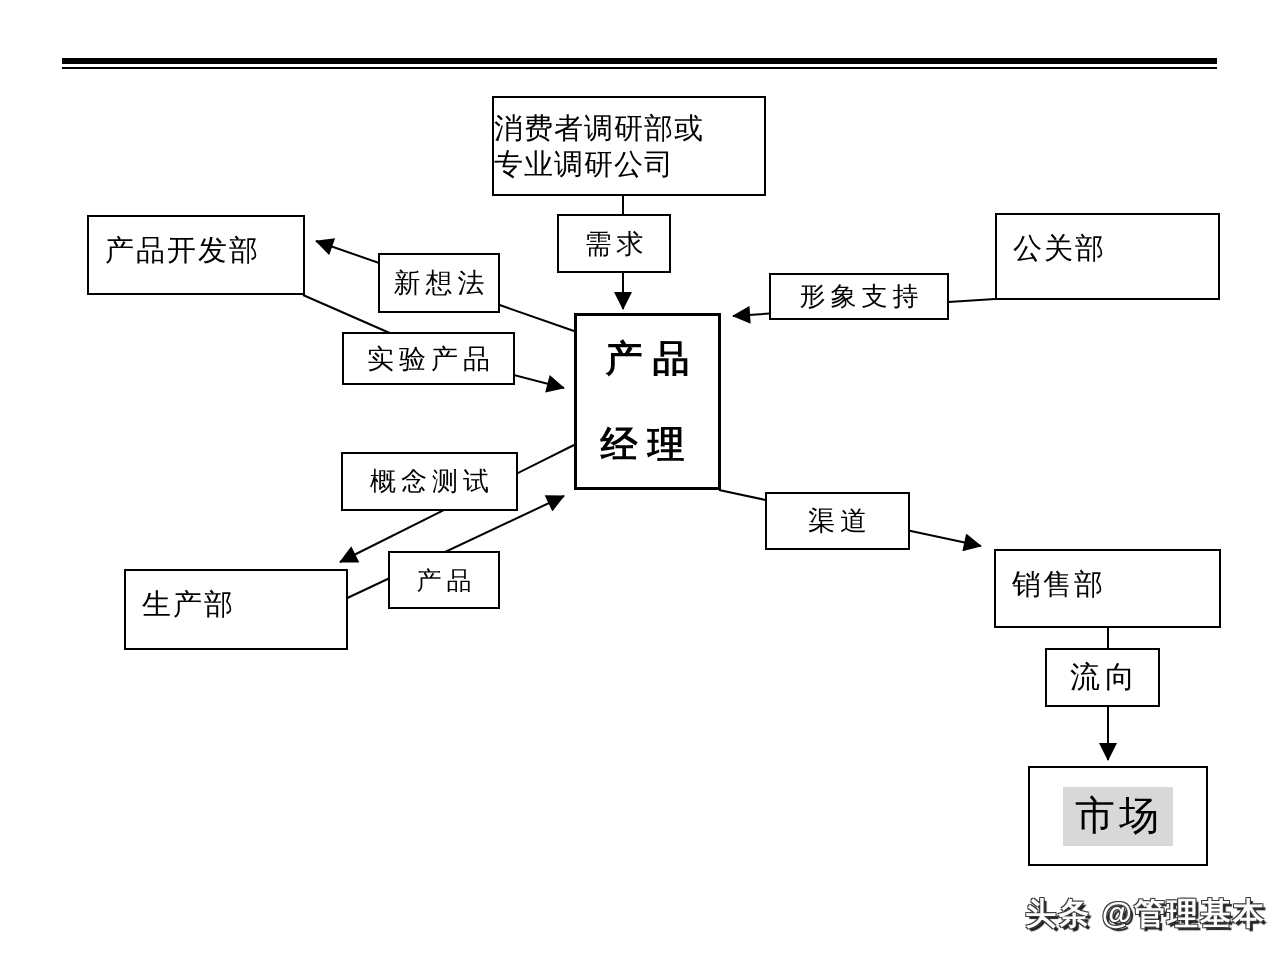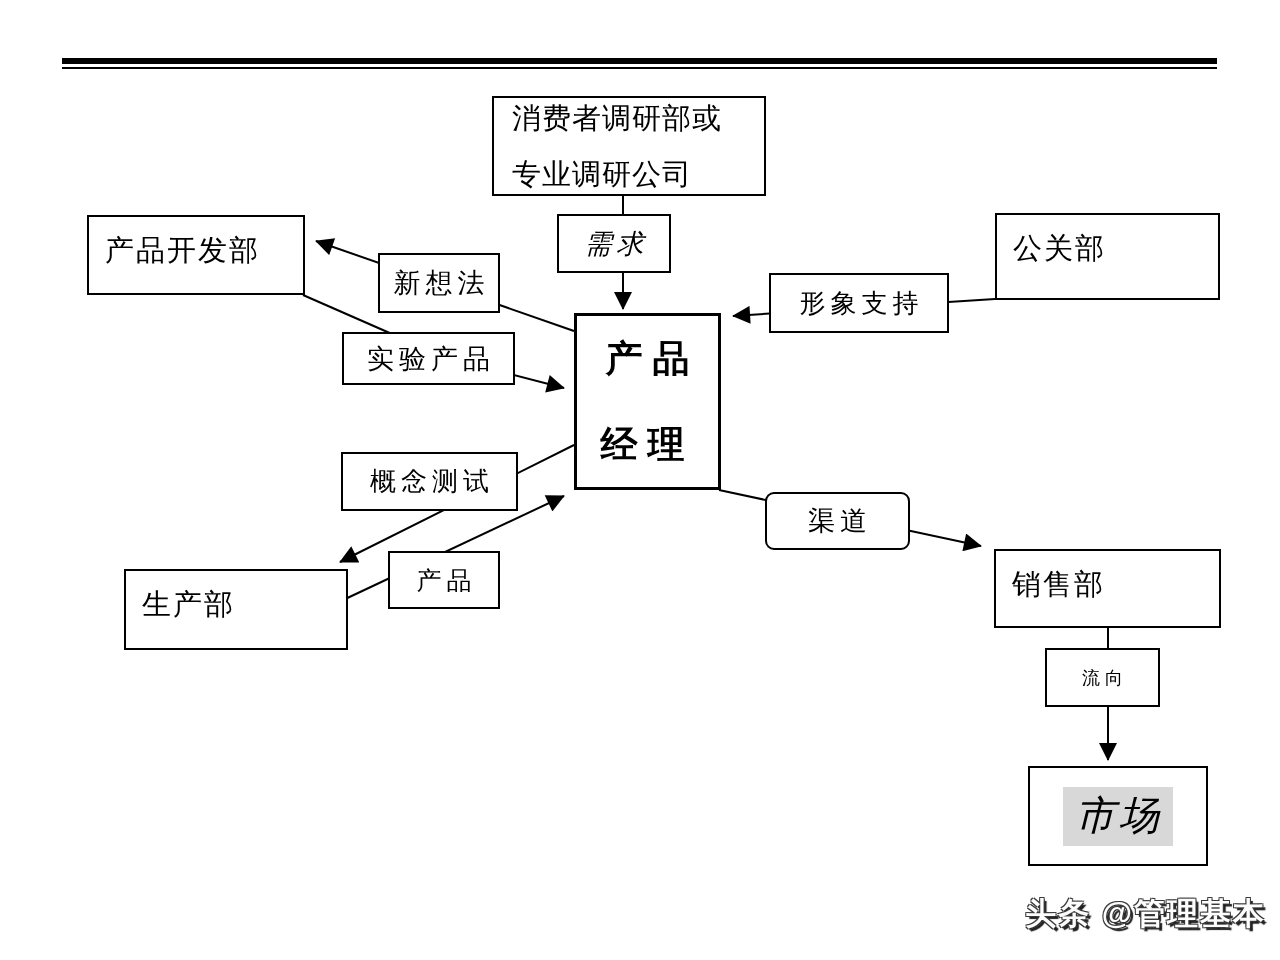--- a/index.html
+++ b/index.html
@@ -30,29 +30,29 @@
   }
   .dept { font-size: 29px; letter-spacing: 2px; padding: 14px 0 0 16px; }
   .tag {
     display: flex; align-items: center; justify-content: center;
     font-size: 27px; letter-spacing: 5px; text-indent: 5px;
   }
   .multi {
     display: flex; align-items: center;
     font-size: 29px; letter-spacing: 1px;
   }
-  .multi .lines { white-space: pre-line; line-height: 56px; padding-left: 18px; }
+  .multi .lines { white-space: pre-line; line-height: 36px; padding-left: 0; }
   .center-box {
     border-width: 3px;
     display: flex; align-items: center; justify-content: center;
     font-weight: bold; font-size: 37px; letter-spacing: 10px; text-indent: 10px;
   }
   .center-box .lines { white-space: pre-line; line-height: 86px; text-align: center; }
   .market-box { display: flex; align-items: center; justify-content: center; font-size: 40px; letter-spacing: 4px; }
-  .market-box .highlight { background: #d8d8d8; padding: 1px 10px 3px 12px; font-style: italic; }
+  .market-box .highlight { background: #d8d8d8; padding: 1px 10px 3px 12px; }
 
   
   .watermark {
     position: absolute; top: 893px; right: 14px; z-index: 3;
     font-size: 31px; font-weight: bold; letter-spacing: 2px;
     color: #fdfdfd;
     text-shadow: -1px -1px 0 #3a3a3a, 1px -1px 0 #3a3a3a, -1px 1px 0 #3a3a3a,
                  1px 1px 0 #2a2a2a, 3px 3px 1px #1f1f1f;
     text-align: center;
   }
@@ -86,21 +86,21 @@
       <path d="M1108 628 L1108 648"></path>
       <path d="M1108 707 L1108 760" marker-end="url(#arrow)"></path>
     </g>
   </svg>
 
   <div class="node multi" style="left:492px; top:96px; width:274px; height:100px;">
     <span class="lines">消费者调研部或
 专业调研公司</span>
   </div>
 
-  <div class="node tag" style="left:557px; top:214px; width:114px; height:59px;font-style:italic;">
+  <div class="node tag" style="left:557px; top:214px; width:114px; height:59px;">
     <span>需求</span>
   </div>
 
   <div class="node dept" style="left:87px; top:215px; width:218px; height:80px;">
     <span>产品开发部</span>
   </div>
 
   <div class="node tag" style="left:378px; top:253px; width:122px; height:60px;">
     <span>新想法</span>
   </div>
@@ -111,45 +111,45 @@
 
   <div class="node center-box" style="left:574px; top:313px; width:147px; height:177px;">
     <span class="lines">产品
 经理</span>
   </div>
 
   <div class="node dept" style="left:995px; top:213px; width:225px; height:87px;">
     <span>公关部</span>
   </div>
 
-  <div class="node tag" style="left:769px; top:273px; width:180px; height:60px; font-size:26px;">
+  <div class="node tag" style="left:769px; top:273px; width:180px; height:47px; font-size:26px;">
     <span>形象支持</span>
   </div>
 
   <div class="node tag" style="left:327px; top:452px; width:177px; height:59px; font-size:26px;margin-left:14px;">
     <span>概念测试</span>
   </div>
 
   <div class="node dept" style="left:118px; top:569px; width:224px; height:81px;margin-left:6px;">
     <span>生产部</span>
   </div>
 
   <div class="node tag" style="left:388px; top:551px; width:112px; height:58px; font-size:25px;">
     <span>产品</span>
   </div>
 
-  <div class="node tag" style="left:765px; top:492px; width:145px; height:58px;border-radius:9px;">
+  <div class="node tag" style="left:765px; top:492px; width:145px; height:58px;">
     <span>渠道</span>
   </div>
 
   <div class="node dept" style="left:994px; top:549px; width:227px; height:79px;">
     <span>销售部</span>
   </div>
 
-  <div class="node tag" style="left:1045px; top:648px; width:115px; height:59px; font-size:18px;">
+  <div class="node tag" style="left:1045px; top:648px; width:115px; height:59px; font-size:30px;">
     <span>流向</span>
   </div>
 
   <div class="node market-box" style="left:1028px; top:766px; width:180px; height:100px;">
     <span class="highlight">市场</span>
   </div>
 
   <div class="watermark">头条 @管理基本</div>
 
 </div>

